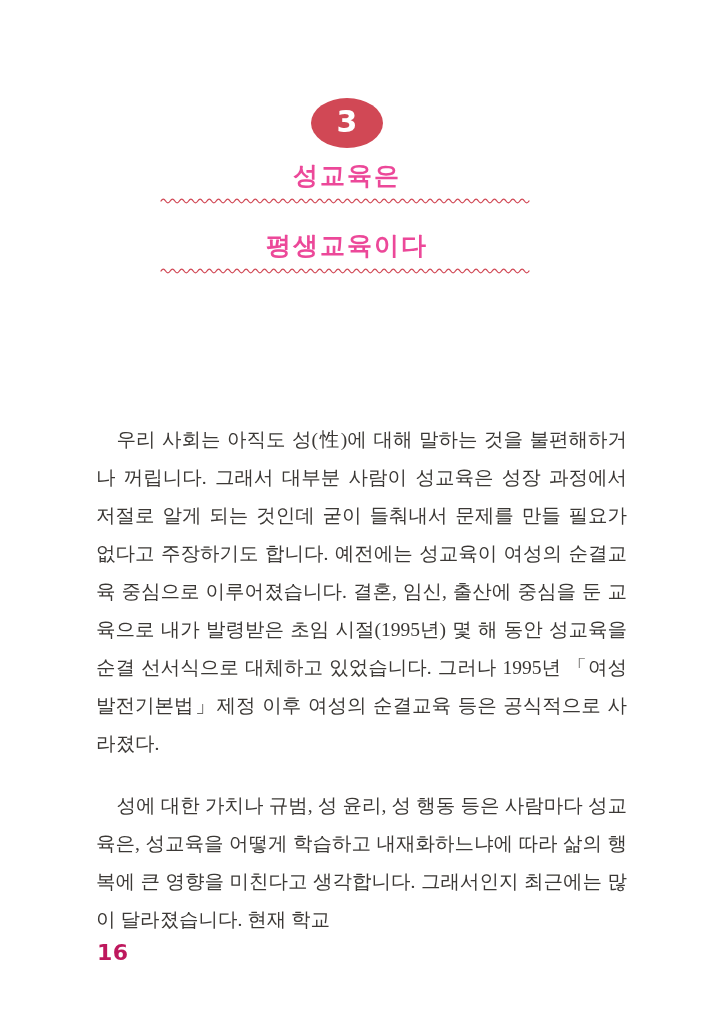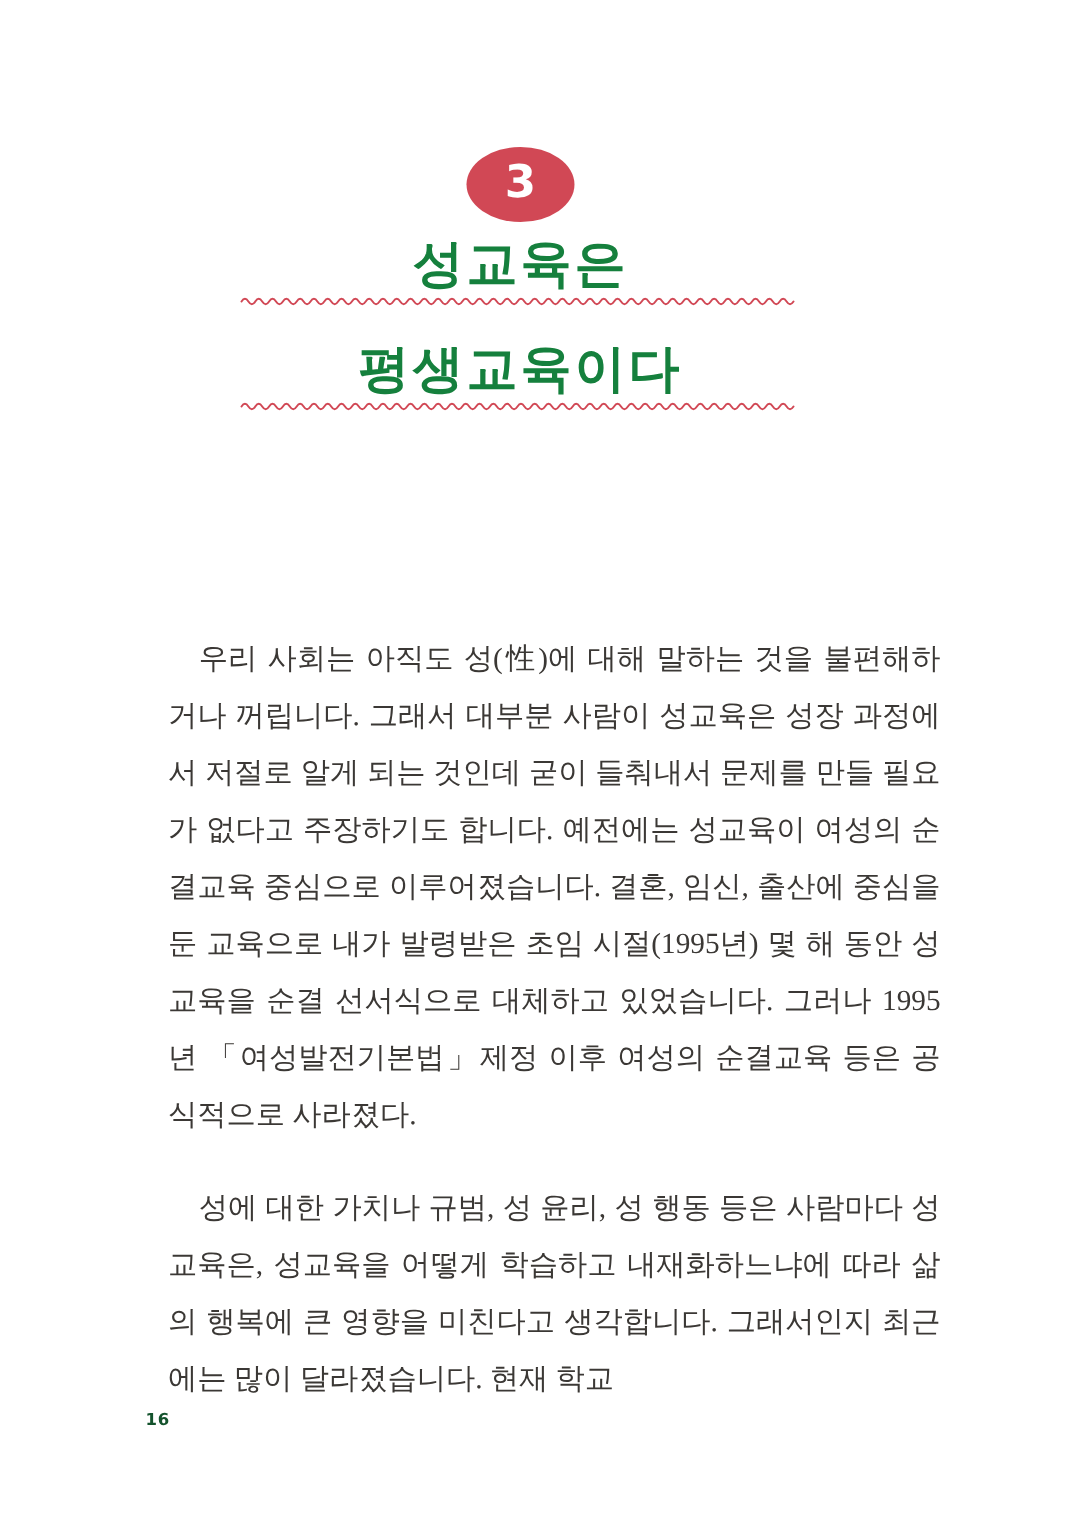--- a/index.html
+++ b/index.html
@@ -33,26 +33,26 @@
   }
   .chapter-badge span {
     color: #ffffff;
     font-family: "DejaVu Sans", sans-serif;
     font-weight: 800;
     font-size: 30px;
     line-height: 1;
     transform: translateY(-1px);
   }
   .chapter-title {
-    font-family: Liberation Sans, sans-serif;
+    font-family: Liberation Serif, serif;
     font-weight: 800;
-    font-size: 34px;
+    font-size: 25px;
     line-height: 40px;
     letter-spacing: 2px;
-    color: #15803d;
+    color: #ec4899;
   }
   .chapter-title.second { margin-top: 20px; }
   svg.wavy { display: block; width: 374px; height: 10px; margin: 0; }
   
   .body-text {
     position: absolute;
     top: 421px;
     left: 96px;
     width: 531px;
     color: #3b3835;
@@ -62,30 +62,29 @@
     line-height: 38px;
     text-indent: 0.35em;
     margin-bottom: 30px;
   }
   .para {
     line-height: 38px;
     text-align: justify;
     text-indent: 1.05em;
     word-break: break-all;
     margin-bottom: 24px;
-    margin-left: 16px;
   }
   
   .page-number {
     position: absolute;
     left: 97px;
     top: 940px;
-    color: #14532d;
+    color: #be185d;
     font-family: "DejaVu Sans", sans-serif;
-    font-size: 11px;
+    font-size: 22px;
     font-weight: 600;
     letter-spacing: 0.5px;
   }
 </style>
 </head>
 <body>
 
 <div class="page">
 
   <header class="chapter-header">

